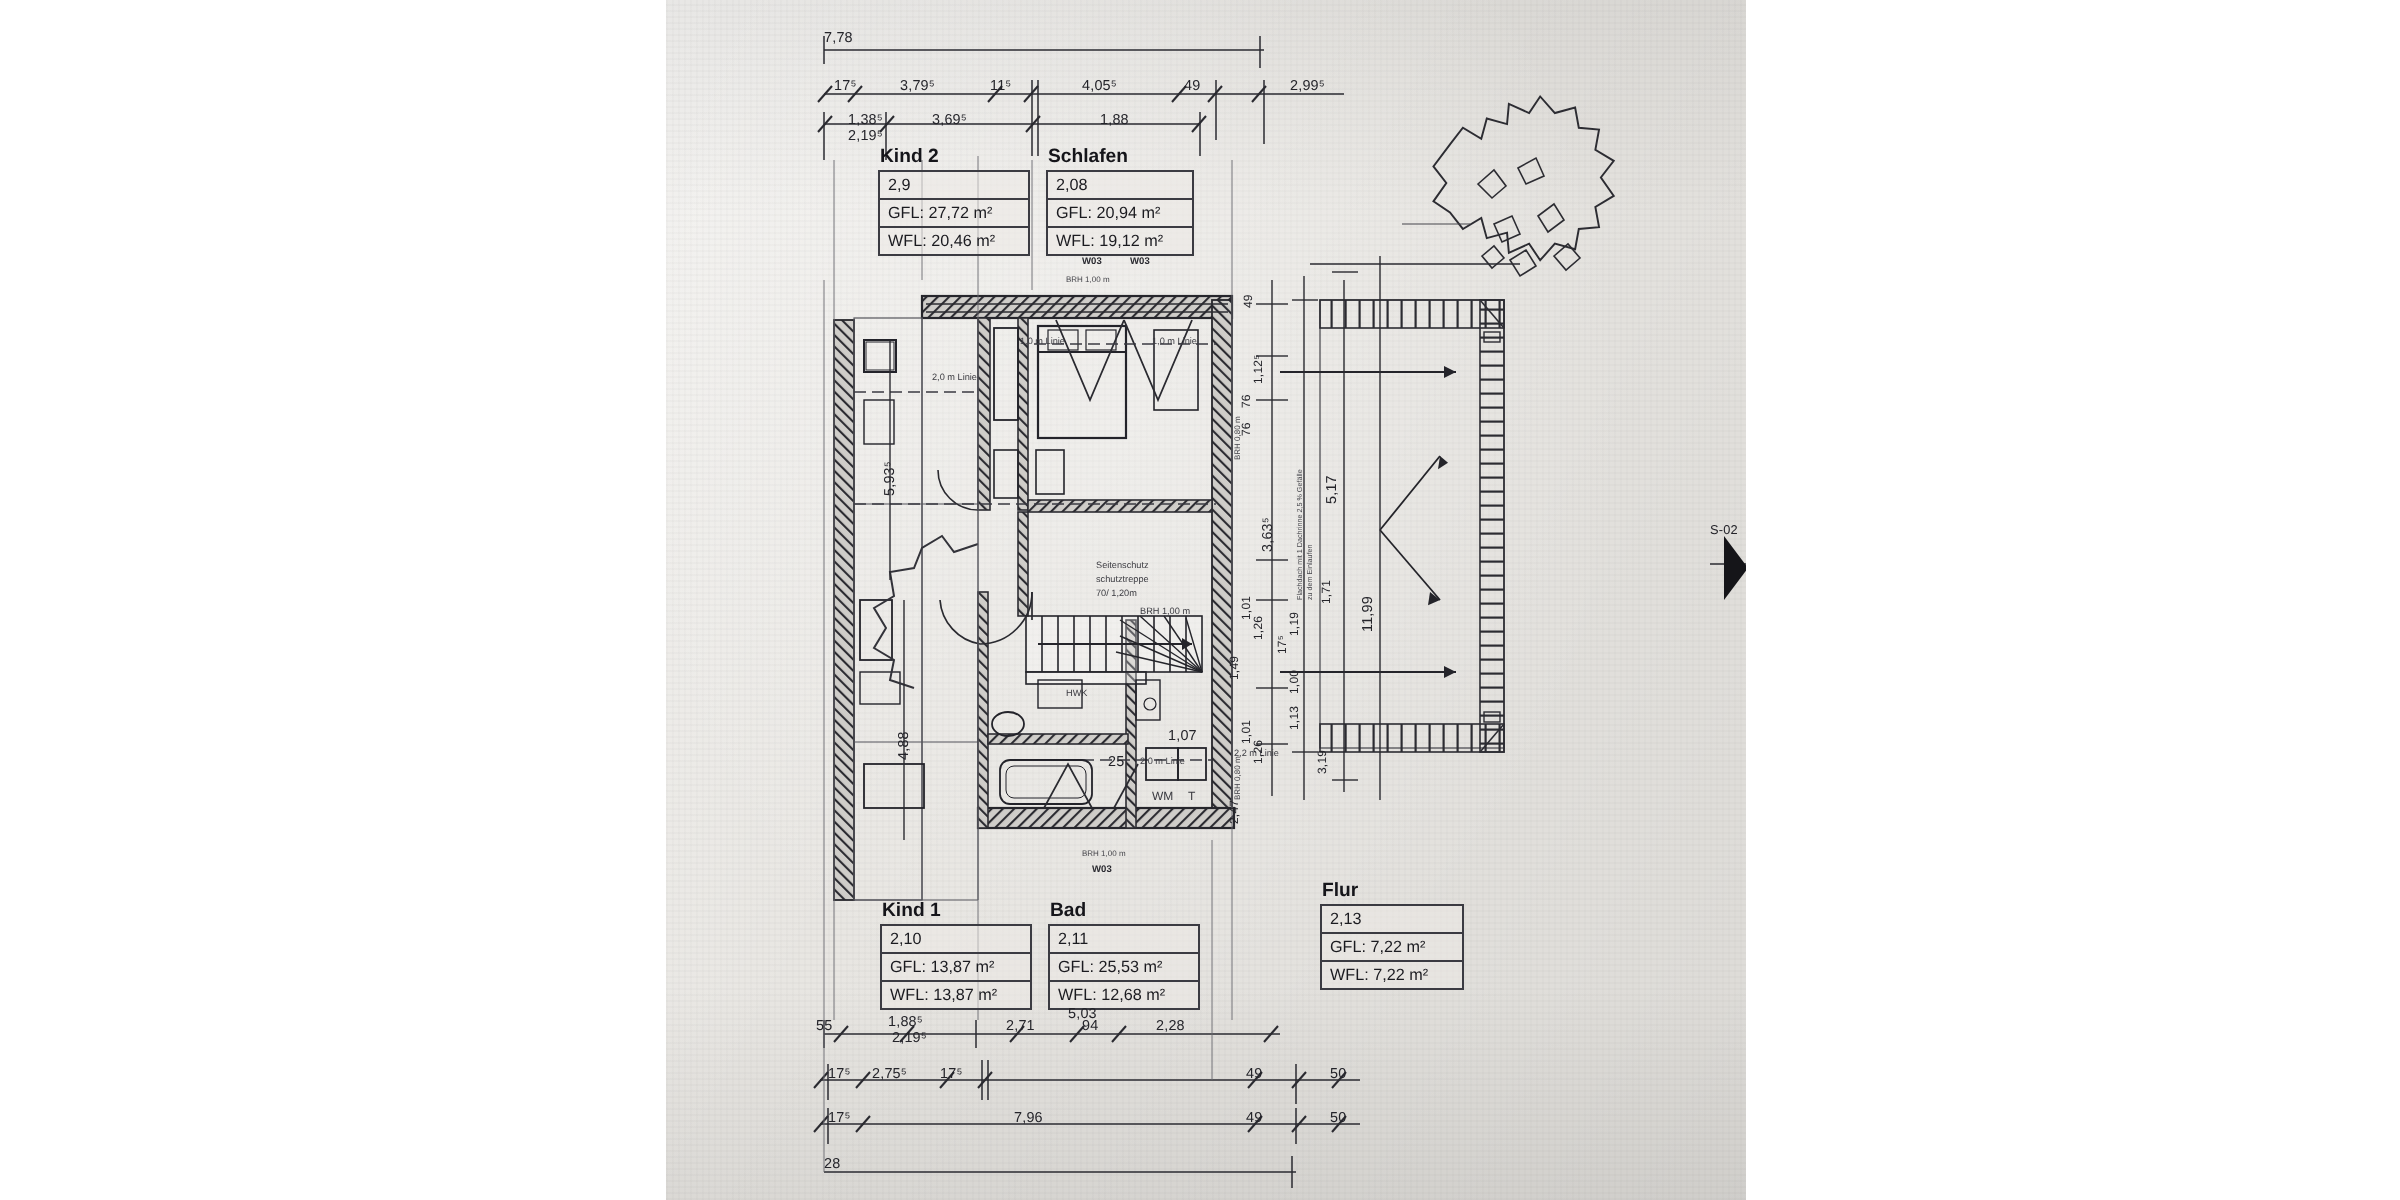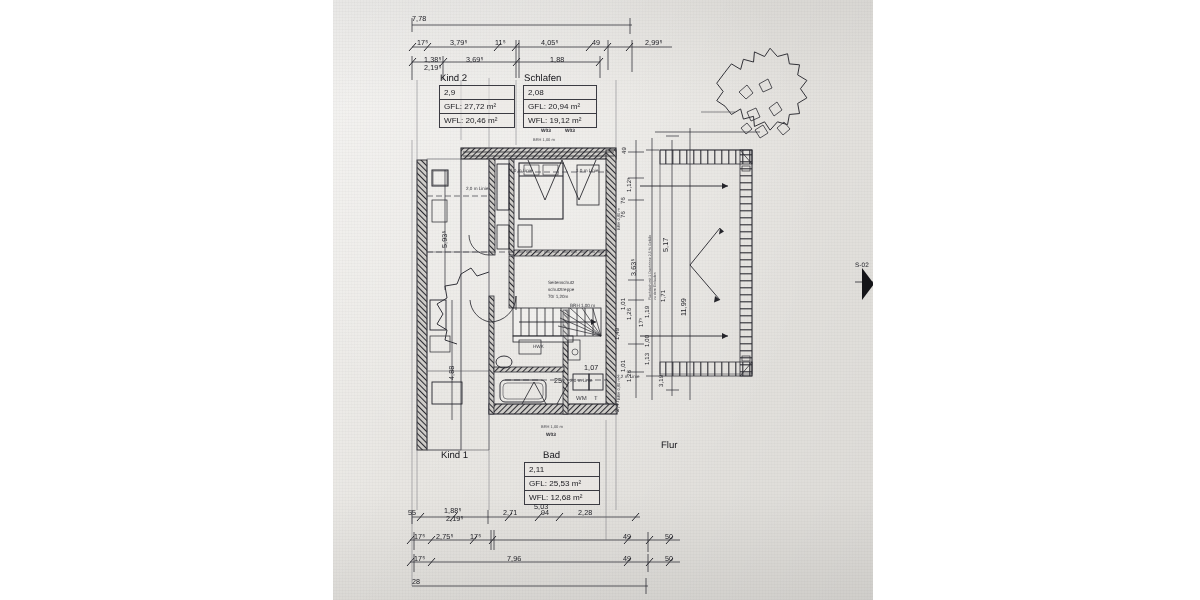--- a/index.html
+++ b/index.html
@@ -25,21 +25,21 @@
   #lb-left{left:0;width:333px;}
   #lb-right{left:873px;width:327px;}
 
   svg.draw{position:absolute;left:0;top:0;width:1200px;height:600px;overflow:visible;}
 
   
   .t{position:absolute;white-space:nowrap;color:#24242a;
      font-family:"Liberation Sans","DejaVu Sans",sans-serif;
      text-rendering:geometricPrecision;}
   .dim{font-size:7.2px;letter-spacing:.1px;}
-  .roomttl{font-size:9.6px;font-weight:normal;color:#15151a;}
+  .roomttl{font-size:9.6px;font-weight:bold;color:#15151a;}
   .tiny{font-size:4.6px;color:#3a3a40;}
   .tiny2{font-size:4px;color:#44444a;}
   .win{font-size:4.8px;color:#2a2a30;font-weight:bold;}
 
   
   .rbox{position:absolute;border:1px solid #3b3b42;background:rgba(236,234,230,.55);}
   .rbox div{border-bottom:1px solid #3b3b42;padding:1px 4px 1px 4px;
             font-size:8.1px;line-height:11px;color:#1b1b20;white-space:nowrap;}
   .rbox div:last-child{border-bottom:none;}
 
@@ -384,29 +384,39 @@
   </div>
 
   <div class="t roomttl" style="left:524px;top:73px">Schlafen</div>
   <div class="rbox" style="left:523px;top:85px;width:72px">
     <div>2,08</div>
     <div>GFL:  20,94 m²</div>
     <div>WFL: 19,12 m²</div>
   </div>
 
   <div class="t roomttl" style="left:441px;top:450px">Kind 1</div>
-
-  <div class="t roomttl" style="left:543px;top:450px">Bad</div>
+  <div class="rbox" style="left:440px;top:462px;width:74px">
+    <div>2,10</div>
+    <div>GFL: 13,87 m²</div>
+    <div>WFL: 13,87 m²</div>
+  </div>
+
+  <div class="t roomttl" style="left:525px;top:450px">Bad</div>
   <div class="rbox" style="left:524px;top:462px;width:74px">
     <div>2,11</div>
     <div>GFL: 25,53 m²</div>
     <div>WFL: 12,68 m²</div>
   </div>
 
   <div class="t roomttl" style="left:661px;top:440px">Flur</div>
+  <div class="rbox" style="left:660px;top:452px;width:70px">
+    <div>2,13</div>
+    <div>GFL:  7,22 m²</div>
+    <div>WFL: 7,22 m²</div>
+  </div>
 
   <div class="t win" style="left:541px;top:129px">W03</div>
   <div class="t win" style="left:565px;top:129px">W03</div>
   <div class="t tiny2" style="left:533px;top:137px">BRH 1,00 m</div>
   <div class="t tiny2" style="left:541px;top:424px">BRH 1,00 m</div>
   <div class="t win" style="left:546px;top:433px">W03</div>
 
   <div class="t tiny" style="left:466px;top:186px">2,0 m Linie</div>
   <div class="t tiny" style="left:510px;top:168px">1,0 m Linie</div>
   <div class="t tiny" style="left:576px;top:168px">1,0 m Linie</div>

